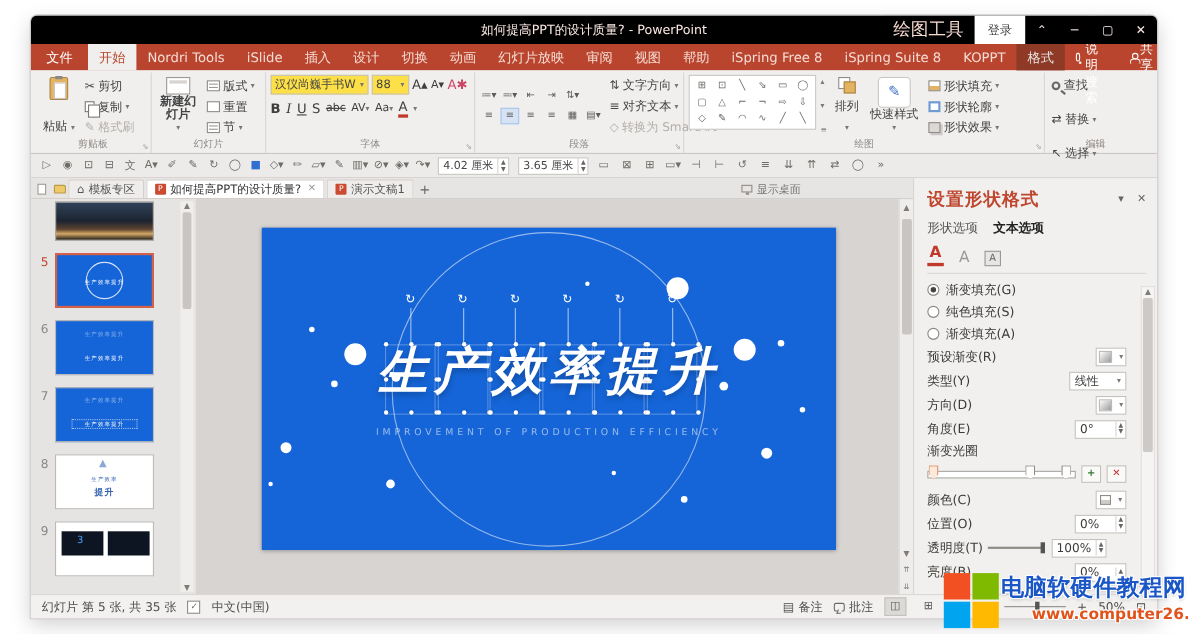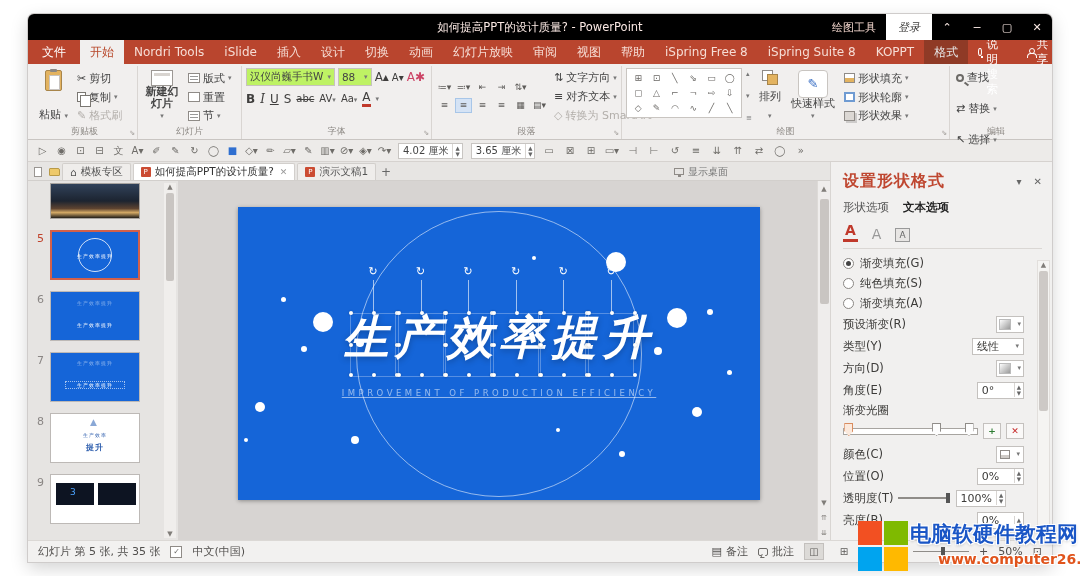--- a/index.html
+++ b/index.html
@@ -5,22 +5,22 @@
   html,body{margin:0;padding:0;background:#fff;width:1080px;height:576px;overflow:hidden;
     font-family:"DejaVu Sans","Liberation Sans",sans-serif;-webkit-font-smoothing:antialiased;}
   *{box-sizing:border-box;}
   .window{position:absolute;left:28px;top:14px;width:1024px;height:548px;background:#f1efee;
     border-radius:6px 6px 0 0;box-shadow:0 0 0 1px #cfcccb,0 6px 18px rgba(0,0,0,.18);overflow:hidden;}
   
   .titlebar{height:26px;background:#000000;position:relative;display:flex;align-items:stretch;color:#fff;}
   .tb-title{position:absolute;left:0;right:0;top:0;height:26px;line-height:26px;text-align:center;
     font-size:11.5px;color:#fbe9e4;pointer-events:none;}
   .tb-right{margin-left:auto;display:flex;align-items:stretch;z-index:2;}
-  .ctxtool{background:rgba(0,0,0,.14);padding:0 10px;font-size:11px;display:flex;align-items:center;color:#f6d9d0;}
-  .signin{background:#fff;color:#3b3a39;padding:0 12px;font-size:11px;display:flex;align-items:center;font-style:italic;}
+  .ctxtool{background:rgba(0,0,0,.14);padding:0 10px;font-size:16px;display:flex;align-items:center;color:#f6d9d0;}
+  .signin{background:#fff;color:#3b3a39;padding:0 12px;font-size:11px;display:flex;align-items:center;}
   .winbtn{width:30px;display:flex;align-items:center;justify-content:center;font-size:11px;color:#fbeae5;}
   
   .tabrow{height:24px;background:#b9452e;display:flex;align-items:stretch;font-size:12px;color:#f6ddd5;}
   .rtab{padding:0 10px;display:flex;align-items:center;white-space:nowrap;}
   .rtab.active{background:#f1efee;color:#b7472a;}
   .rtab.ctx{background:#8f3a26;color:#e5e5e5;}
   .rtab.file{padding:0 14px;color:#fff;}
   .tellme{display:flex;align-items:center;gap:5px;padding:0 10px;font-size:11.5px;color:#fff;}
   .bulb{width:8px;height:8px;border:1px solid #fff;border-radius:50%;position:relative;}
   .bulb::after{content:"";position:absolute;left:2px;bottom:-3px;width:2px;height:2px;background:#fff;}
@@ -40,21 +40,21 @@
   .dar{font-size:7px;color:#777;}
   .clip{width:17px;height:21px;background:#e3b360;border:1px solid #a8854a;border-radius:2px;position:relative;}
   .clip::before{content:"";position:absolute;left:3px;top:4px;width:9px;height:13px;background:#fff;border:1px solid #c8c4c0;}
   .clip::after{content:"";position:absolute;left:4px;top:-2px;width:7px;height:3px;background:#8b8residual7;background:#8b8783;border-radius:1px;}
   .ic-copy{width:9px;height:10px;border:1px solid #7a7772;position:relative;background:#fff;}
   .ic-copy::after{content:"";position:absolute;left:2px;top:2px;width:9px;height:10px;border:1px solid #7a7772;background:#fff;}
   .ic-slide{width:22px;height:16px;background:#fff;border:1px solid #9c9894;position:relative;}
   .ic-slide::before{content:"";position:absolute;left:2px;top:2px;right:2px;height:3px;background:#d8d4d0;}
   .mi{width:12px;height:10px;border:1px solid #8f8b87;background:#fff;position:relative;}
   .mi.lines::before{content:"";position:absolute;left:1px;right:1px;top:2px;height:1px;background:#999;box-shadow:0 3px 0 #999;}
-  .combo{height:18px;border:1px solid #c6c2bf;background:#bef264;display:flex;align-items:center;justify-content:space-between;padding:0 3px;font-size:10.5px;}
+  .combo{height:18px;border:1px solid #c6c2bf;background:#fde047;display:flex;align-items:center;justify-content:space-between;padding:0 3px;font-size:10.5px;}
   .fontrow{display:flex;gap:3px;align-items:center;}
   .btnrow{display:flex;gap:5px;align-items:center;margin-top:4px;}
   .fb{font-size:12px;color:#3f3e3d;}
   .fontcolor{position:relative;padding-bottom:3px;}
   .fontcolor::after{content:"";position:absolute;left:0;right:0;bottom:0;height:3px;background:#c0392b;}
   .pbtn{width:17px;height:15px;display:flex;align-items:center;justify-content:center;font-size:9px;color:#5d5b58;}
   .pbtn.pressed{background:#d5e3f5;border:1px solid #a8c6e8;}
   .prows{display:flex;flex-direction:column;gap:3px;justify-content:center;}
   .prow-i{display:flex;gap:2px;}
   .gal{width:116px;height:50px;background:#fff;border:1px solid #c9c5c1;display:grid;grid-template-columns:repeat(6,1fr);padding:1px 2px;}
@@ -105,21 +105,21 @@
   .timg.blue{background:#1565d8;}
   .tcirc{position:absolute;left:50%;top:50%;width:34px;height:34px;margin:-17px 0 0 -17px;border:1px solid rgba(255,255,255,.8);border-radius:50%;}
   .tcap{position:absolute;left:0;right:0;text-align:center;color:#fff;font-size:5px;letter-spacing:1px;white-space:nowrap;}
   .tdark{position:absolute;top:8px;width:38px;height:22px;background:#0d1422;}
   
   .canvas{flex:1;background:#d7d4d2;position:relative;min-width:0;}
   .slide{position:absolute;left:60px;top:26px;width:522px;height:293px;background:#1565d8;box-shadow:0 1px 4px rgba(0,0,0,.35);overflow:hidden;}
   .bigcircle{position:absolute;left:118px;top:4px;width:286px;height:286px;border:1px solid rgba(255,255,255,.55);border-radius:50%;}
   .stitle{position:absolute;left:0;right:0;top:100px;text-align:center;font-family:"DejaVu Serif","Liberation Serif",serif;
     font-style:italic;font-weight:bold;font-size:46px;color:#fff;letter-spacing:6px;text-shadow:0 2px 6px rgba(0,0,0,.25);white-space:nowrap;}
-  .ssub{position:absolute;left:0;right:0;top:181px;text-align:center;font-size:8.5px;letter-spacing:3.5px;color:rgba(255,255,255,.55);white-space:nowrap;text-decoration:underline;}
+  .ssub{position:absolute;left:0;right:0;top:181px;text-align:center;font-size:8.5px;letter-spacing:3.5px;color:rgba(255,255,255,.55);white-space:nowrap;}
   .deco{position:absolute;background:#fff;border-radius:50%;}
   .charbox{position:absolute;top:106px;width:46px;height:64px;border:1px solid rgba(255,255,255,.28);}
   .hdot{position:absolute;width:4px;height:4px;background:#fff;border-radius:50%;box-shadow:0 0 2px rgba(0,0,0,.3);}
   .rot{position:absolute;top:58px;width:14px;height:14px;color:#fff;font-size:11px;line-height:14px;text-align:center;}
   .stem{position:absolute;top:73px;width:1px;height:33px;background:rgba(255,255,255,.6);}
   .cscroll{position:absolute;right:0;top:0;bottom:0;width:13px;background:#efedec;border-left:1px solid #dddad7;
     display:flex;flex-direction:column;align-items:center;font-size:7px;color:#807d79;}
   .cthumb{width:9px;height:105px;background:#c9c5c2;border-radius:2px;margin-top:3px;}
   .csp{flex:1;}
   .cbtn{height:15px;display:flex;align-items:center;justify-content:center;width:100%;}

